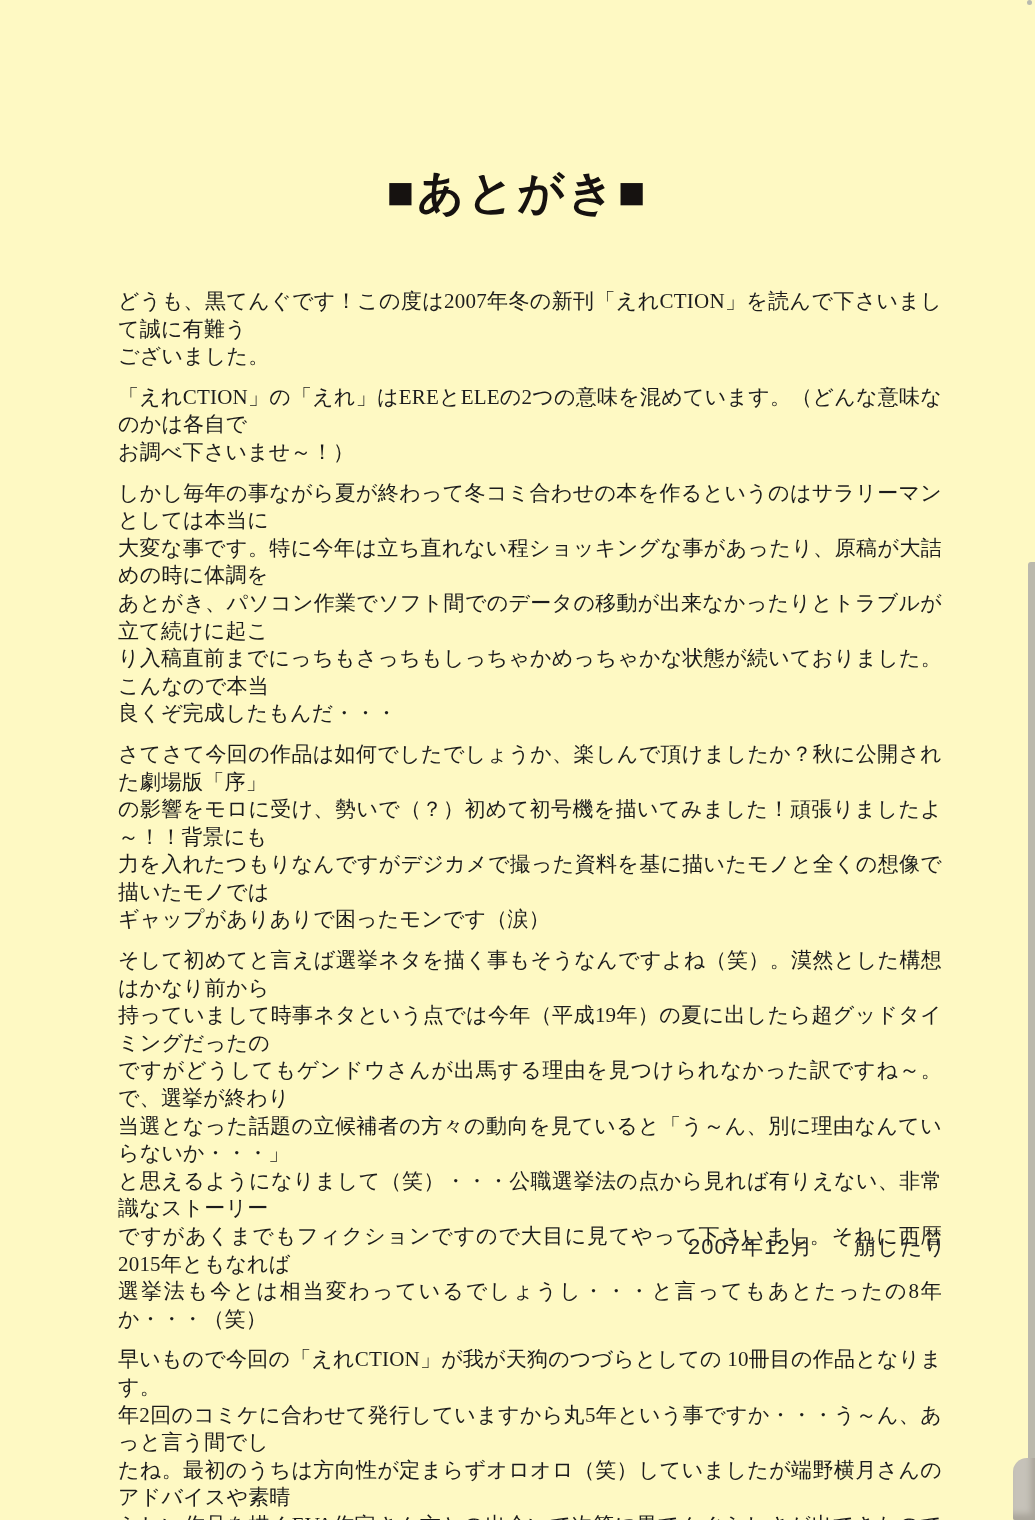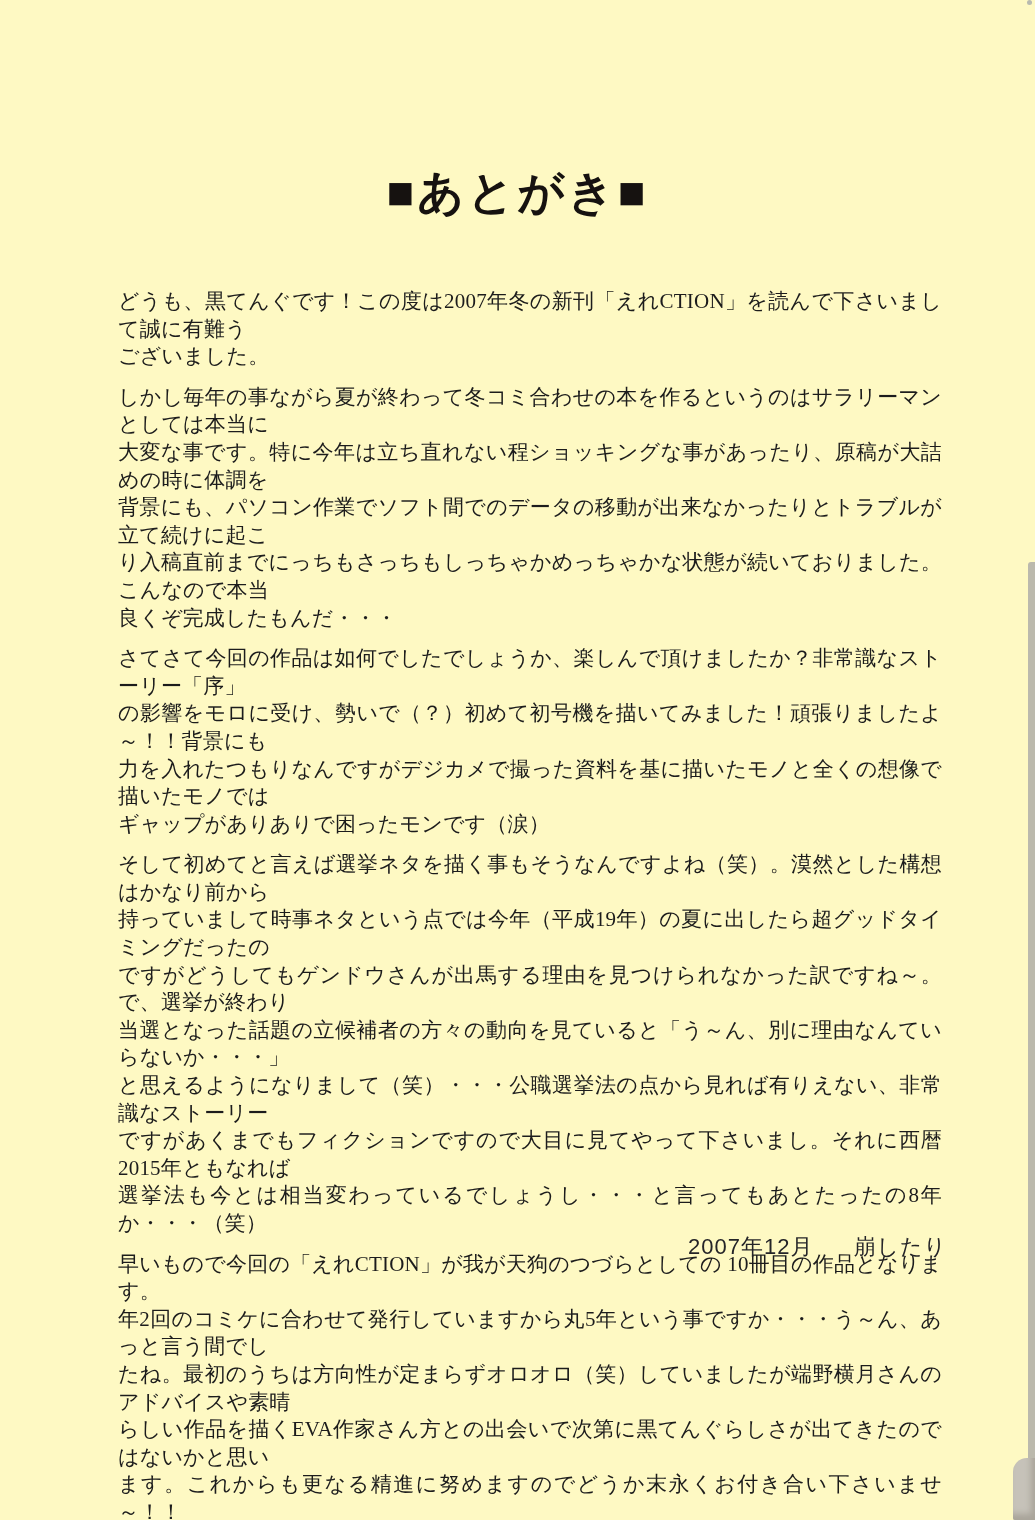--- a/index.html
+++ b/index.html
@@ -89,26 +89,28 @@
 </head>
 <body>
 
 <div class="page">
 
   <h1 class="title">■あとがき■</h1>
 
   <div class="body-text">
     <p>どうも、黒てんぐです！この度は2007年冬の新刊「えれCTION」を読んで下さいまして誠に有難う
 ございました。</p>
+    <p>「えれCTION」の「えれ」はEREとELEの2つの意味を混めています。（どんな意味なのかは各自で
+お調べ下さいませ～！）</p>
     <p>しかし毎年の事ながら夏が終わって冬コミ合わせの本を作るというのはサラリーマンとしては本当に
 大変な事です。特に今年は立ち直れない程ショッキングな事があったり、原稿が大詰めの時に体調を
-背景にも、パソコン作業でソフト間でのデータの移動が出来なかったりとトラブルが立て続けに起こ
+あとがき、パソコン作業でソフト間でのデータの移動が出来なかったりとトラブルが立て続けに起こ
 り入稿直前までにっちもさっちもしっちゃかめっちゃかな状態が続いておりました。こんなので本当
 良くぞ完成したもんだ・・・</p>
-    <p>さてさて今回の作品は如何でしたでしょうか、楽しんで頂けましたか？非常識なストーリー「序」
+    <p>さてさて今回の作品は如何でしたでしょうか、楽しんで頂けましたか？秋に公開された劇場版「序」
 の影響をモロに受け、勢いで（？）初めて初号機を描いてみました！頑張りましたよ～！！背景にも
 力を入れたつもりなんですがデジカメで撮った資料を基に描いたモノと全くの想像で描いたモノでは
 ギャップがありありで困ったモンです（涙）</p>
     <p>そして初めてと言えば選挙ネタを描く事もそうなんですよね（笑）。漠然とした構想はかなり前から
 持っていまして時事ネタという点では今年（平成19年）の夏に出したら超グッドタイミングだったの
 ですがどうしてもゲンドウさんが出馬する理由を見つけられなかった訳ですね～。で、選挙が終わり
 当選となった話題の立候補者の方々の動向を見ていると「う～ん、別に理由なんていらないか・・・」
 と思えるようになりまして（笑）・・・公職選挙法の点から見れば有りえない、非常識なストーリー
 ですがあくまでもフィクションですので大目に見てやって下さいまし。それに西暦2015年ともなれば
 選挙法も今とは相当変わっているでしょうし・・・と言ってもあとたったの8年か・・・（笑）</p>

